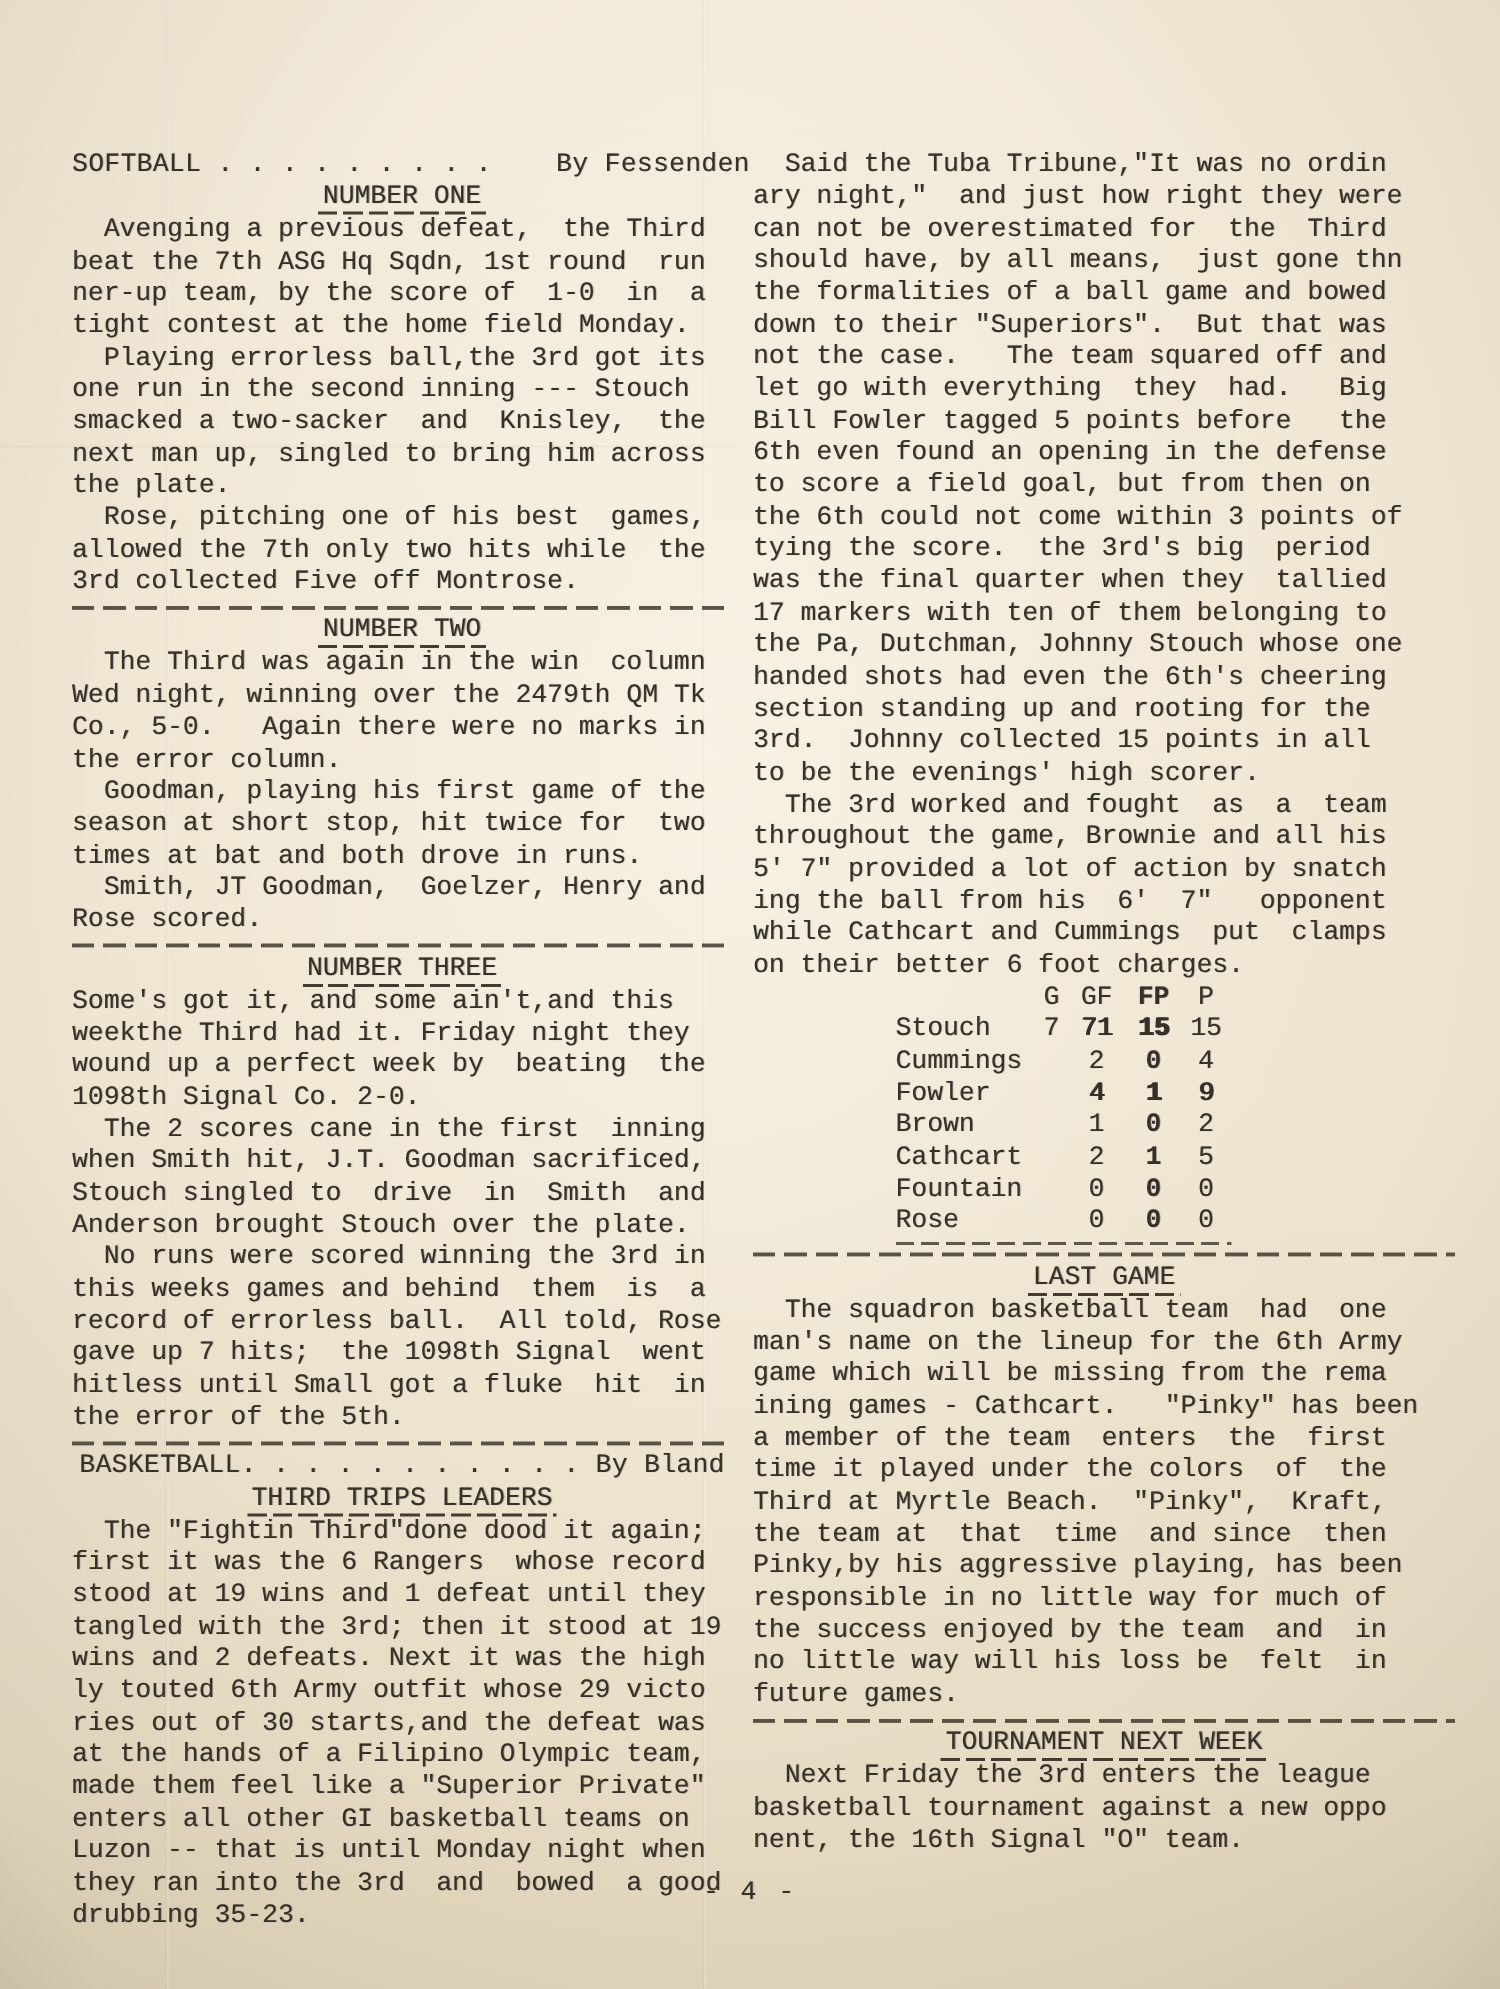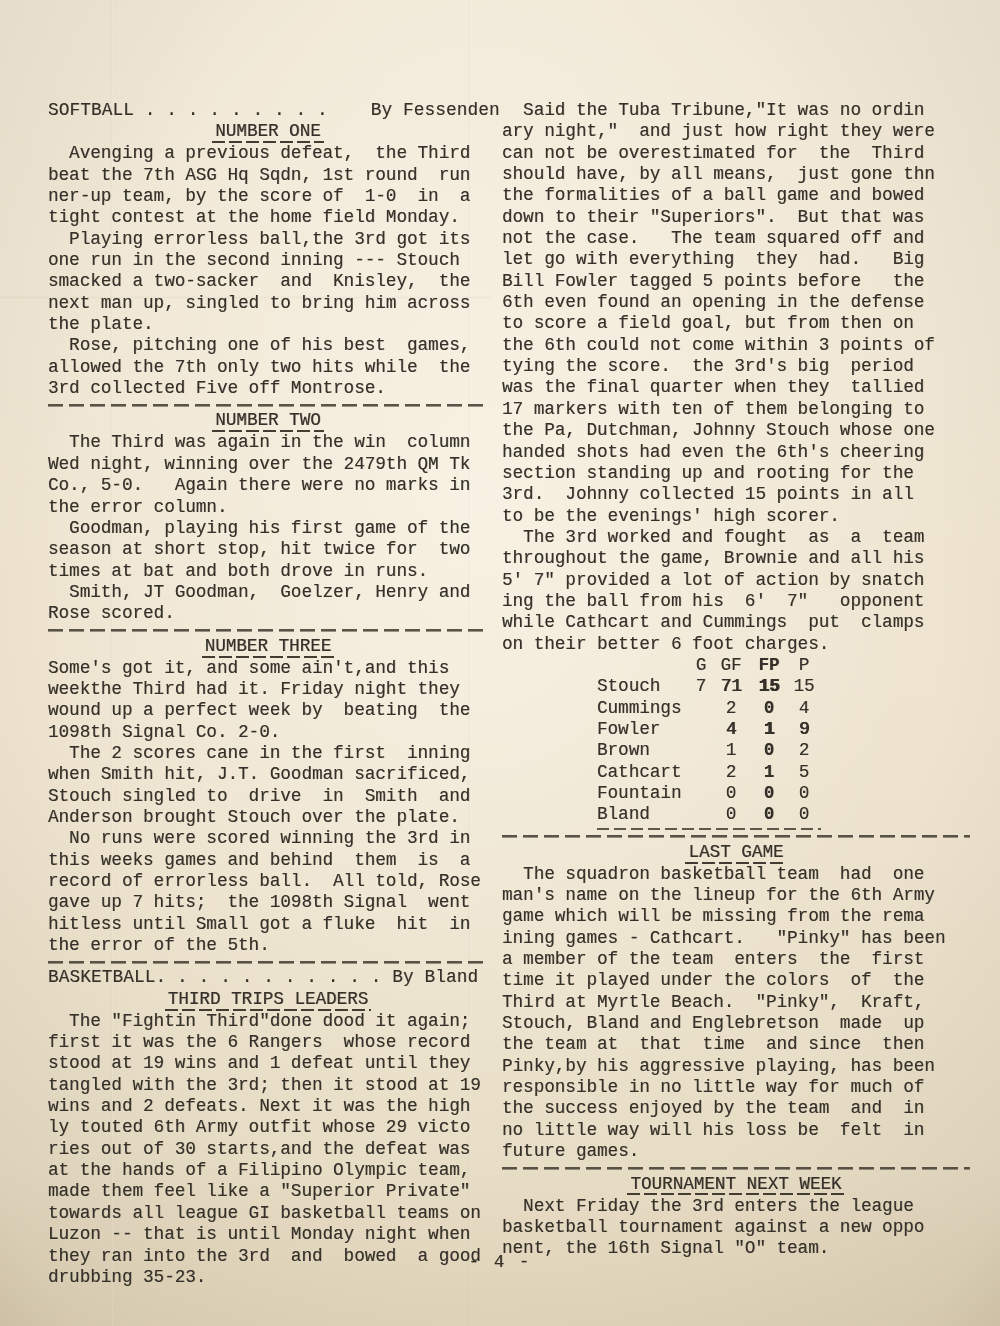--- a/index.html
+++ b/index.html
@@ -19,21 +19,21 @@
   .vignette{position:absolute;inset:0;pointer-events:none;
     background:radial-gradient(ellipse at 50% 45%, rgba(0,0,0,0) 62%, rgba(90,75,50,.08) 92%, rgba(80,65,40,.14) 100%);}
 
   .col{position:absolute;top:100px;}
   #col-left{left:48px;width:440px;}
   #col-right{left:502px;width:468px;}
 
   .tl{white-space:pre;font-size:17.6px;line-height:21.35px;
       text-shadow:0.5px 0 0.5px rgba(56,50,40,.45);}
   .para{margin:0;}
-  .byline{letter-spacing:.2px;}
+  .byline{letter-spacing:.2px;text-align:center;}
 
   .hwrap{text-align:center;line-height:21.35px;height:22px;}
   .hd{display:inline-block;font-size:17.6px;padding:0 3px 1px 3px;
       text-shadow:0.6px 0 0.6px rgba(56,50,40,.5);
       background:repeating-linear-gradient(90deg,#423c32 0 13px,rgba(0,0,0,0) 13px 17px) left bottom/100% 2.4px no-repeat;}
 
   .sep{height:4px;margin:4px 0 3px 0;
       background:repeating-linear-gradient(90deg,#453f34 0 15px,rgba(0,0,0,0) 15px 21px) left center/100% 2.6px no-repeat;
       opacity:.88;}
 
@@ -124,21 +124,21 @@
   <div class="para">
       <div class="tl">  The "Fightin Third"done dood it again;</div>
       <div class="tl">first it was the 6 Rangers  whose record</div>
       <div class="tl">stood at 19 wins and 1 defeat until they</div>
       <div class="tl">tangled with the 3rd; then it stood at 19</div>
       <div class="tl">wins and 2 defeats. Next it was the high</div>
       <div class="tl">ly touted 6th Army outfit whose 29 victo</div>
       <div class="tl">ries out of 30 starts,and the defeat was</div>
       <div class="tl">at the hands of a Filipino Olympic team,</div>
       <div class="tl">made them feel like a "Superior Private"</div>
-      <div class="tl">towards all league GI basketball teams on</div>
+      <div class="tl">enters all other GI basketball teams on</div>
       <div class="tl">Luzon -- that is until Monday night when</div>
       <div class="tl">they ran into the 3rd  and  bowed  a good</div>
       <div class="tl">drubbing 35-23.</div>
     </div>
 </div>
 
 <div class="col" id="col-right">
   <div class="para">
       <div class="tl">  Said the Tuba Tribune,"It was no ordin</div>
       <div class="tl">ary night,"  and just how right they were</div>
@@ -214,40 +214,39 @@
       <span class="sc c-p">5</span>
     </div>
     <div class="srow">
       <span class="sname">Fountain</span>
       <span class="sc c-g"></span>
       <span class="sc c-gf">0</span>
       <span class="sc c-fp">0</span>
       <span class="sc c-p">0</span>
     </div>
     <div class="srow">
-      <span class="sname">Bland</span>
+      <span class="sname">Rose</span>
       <span class="sc c-g"></span>
       <span class="sc c-gf">0</span>
       <span class="sc c-fp">0</span>
       <span class="sc c-p">0</span>
     </div>
     <div class="totline"></div>
   </div>
 
   <div class="sep"></div>
   <div class="hwrap"><span class="hd">LAST GAME</span></div>
   <div class="para">
       <div class="tl">  The squadron basketball team  had  one</div>
       <div class="tl">man's name on the lineup for the 6th Army</div>
       <div class="tl">game which will be missing from the rema</div>
       <div class="tl">ining games - Cathcart.   "Pinky" has been</div>
       <div class="tl">a member of the team  enters  the  first</div>
       <div class="tl">time it played under the colors  of  the</div>
       <div class="tl">Third at Myrtle Beach.  "Pinky",  Kraft,</div>
-      <div class="tl">Stouch, Bland and Englebretson  made  up</div>
       <div class="tl">the team at  that  time  and since  then</div>
       <div class="tl">Pinky,by his aggressive playing, has been</div>
       <div class="tl">responsible in no little way for much of</div>
       <div class="tl">the success enjoyed by the team  and  in</div>
       <div class="tl">no little way will his loss be  felt  in</div>
       <div class="tl">future games.</div>
     </div>
   <div class="sep"></div>
   <div class="hwrap"><span class="hd">TOURNAMENT NEXT WEEK</span></div>
   <div class="para">

